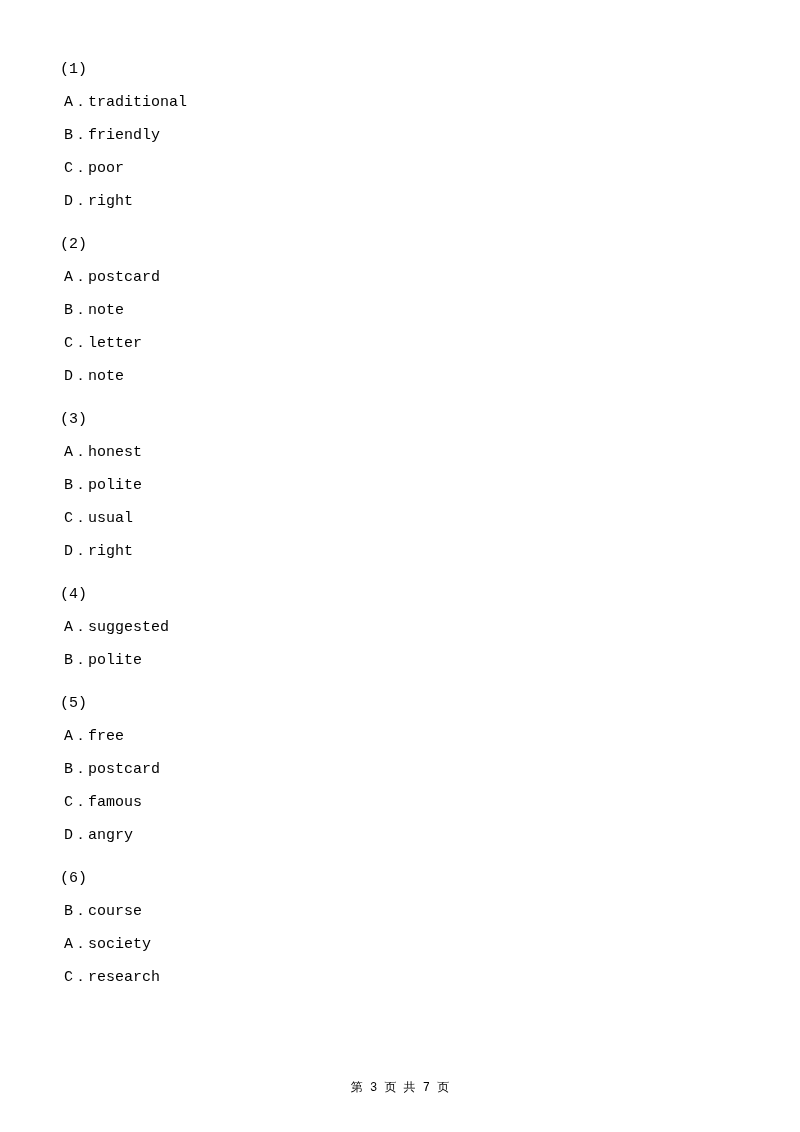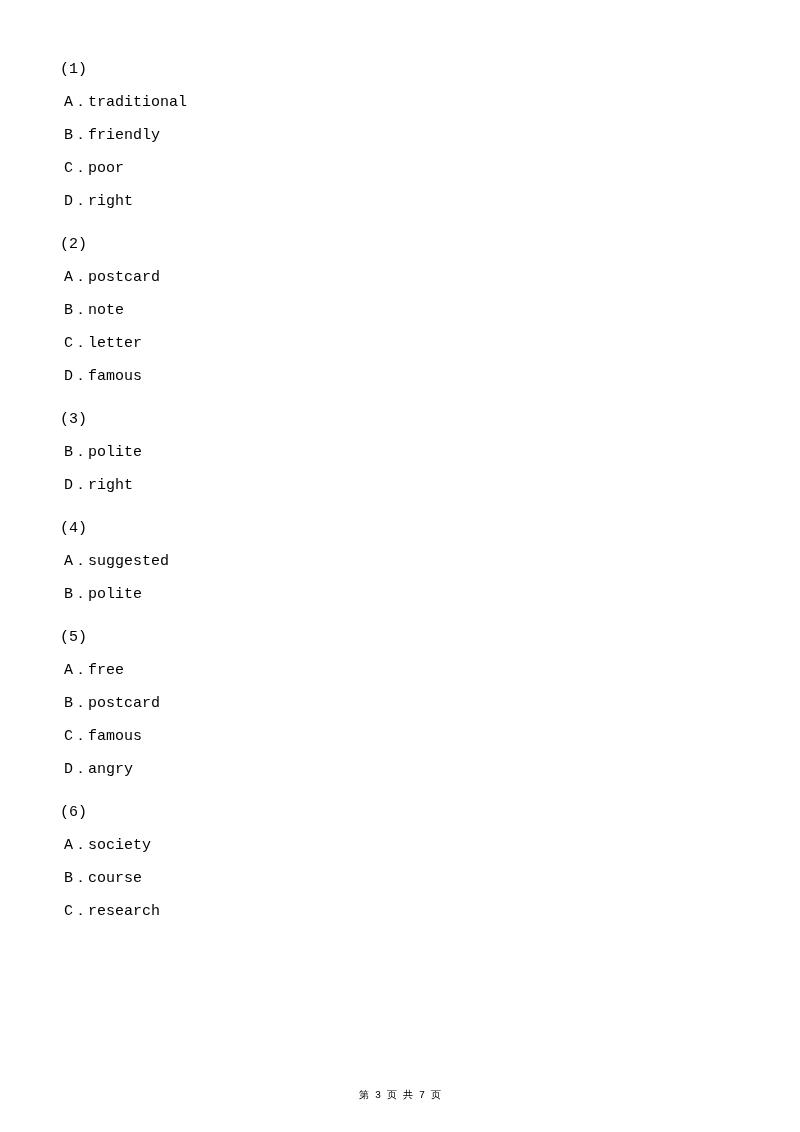--- a/index.html
+++ b/index.html
@@ -24,52 +24,54 @@
       margin-top: 16px;
       margin-bottom: 4px;
     }
     .option {
       margin: 6px 0;
       padding-left: 4px;
       font-family: Liberation Mono, monospace;
     }
     .page-footer {
       position: absolute;
-      bottom: 30px;
+      bottom: 36px;
       width: 100%;
       text-align: center;
-      font-size: 10px;
+      font-size: 12px;
     }
   </style>
 </head>
 <body>
 
 <div class="page-content">
 <div class="question-number">(1)</div>
     <div class="option">A．traditional</div>
     <div class="option">B．friendly</div>
     <div class="option">C．poor</div>
     <div class="option">D．right</div>
     <div class="question-number">(2)</div>
     <div class="option">A．postcard</div>
     <div class="option">B．note</div>
     <div class="option">C．letter</div>
-    <div class="option">D．famous</div>
+    <div class="option">D．note</div>
     <div class="question-number">(3)</div>
+    <div class="option">A．honest</div>
     <div class="option">B．polite</div>
+    <div class="option">C．usual</div>
     <div class="option">D．right</div>
     <div class="question-number">(4)</div>
     <div class="option">A．suggested</div>
     <div class="option">B．polite</div>
     <div class="question-number">(5)</div>
     <div class="option">A．free</div>
     <div class="option">B．postcard</div>
     <div class="option">C．famous</div>
     <div class="option">D．angry</div>
     <div class="question-number">(6)</div>
+    <div class="option">B．course</div>
     <div class="option">A．society</div>
-    <div class="option">B．course</div>
     <div class="option">C．research</div>
   </div>
 
 <div class="page-footer">
   <span>第 3 页 共 7 页</span>
 </div>
 
 </body></html>

